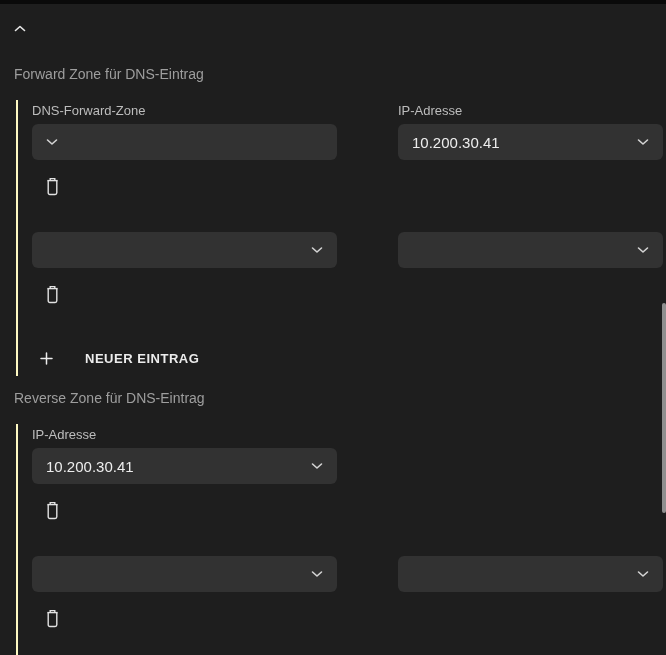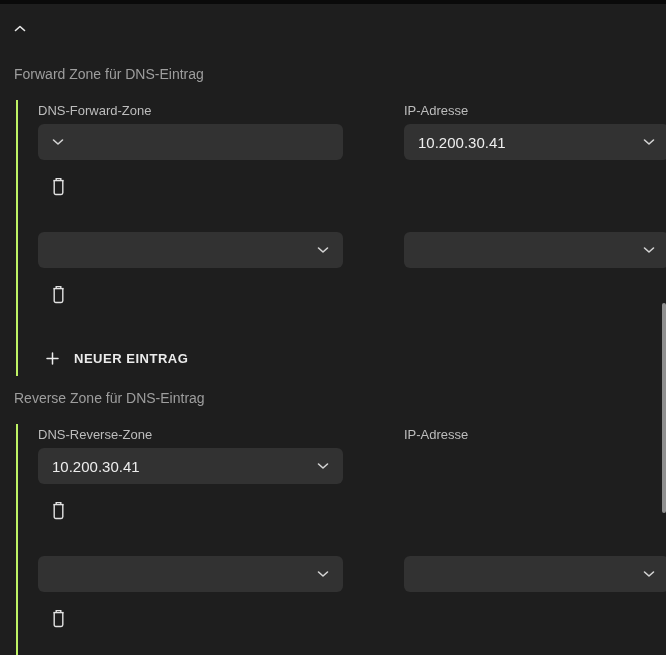--- a/index.html
+++ b/index.html
@@ -31,22 +31,22 @@
   .section-label {
     margin: 8px 0 0 14px;
     line-height: 24px;
     font-size: 14px;
     color: #9e9e9e;
   }
   .section-label--reverse { margin-top: 10px; }
 
   .group {
     margin: 14px 0 0 16px;
-    border-left: 2px solid #bef264;
-    padding-left: 20px;
+    border-left: 2px solid #fef9c3;
+    padding-left: 14px;
   }
   .group--reverse { padding-bottom: 40px; }
 
   .cols {
     display: grid;
     grid-template-columns: 305px 265px;
     column-gap: 61px;
     align-items: center;
   }
   .field-labels { height: 20px; }
@@ -73,21 +73,21 @@
   .trash-btn {
     width: 28px; height: 28px;
     margin-left: 6px;
     background: transparent; border: none; padding: 0;
     display: flex; align-items: center; justify-content: center;
     cursor: pointer;
   }
 
   .new-entry-row { margin-top: 32px; height: 36px; display: flex; align-items: center; }
   .new-entry {
-    display: flex; align-items: center; gap: 15px;
+    display: flex; align-items: center; gap: 32px;
     background: transparent; border: none; padding: 0 0 0 8px;
     color: #ececec;
     font-family: "Liberation Sans", sans-serif;
     font-size: 13px; font-weight: 700;
     letter-spacing: 0.04em;
     cursor: pointer;
     justify-content: flex-end;
   }
 
   .scrollbar-thumb {
@@ -189,21 +189,20 @@
       </span>
       <span>NEUER EINTRAG</span>
     </button>
   </div>
 </div>
 
 <div class="section-label section-label--reverse">Reverse Zone für DNS-Eintrag</div>
 
 <div class="group group--reverse">
   <div class="cols field-labels">
-    <div class="field-label">DNS-Reverse-Zone</div>
     <div class="field-label">IP-Adresse</div>
   </div>
 
   <div class="cols dropdown-row">
     <div class="dropdown">
       <span class="dropdown-value">10.200.30.41</span>
       <span class="icon">
         <svg width="12" height="8" viewBox="0 0 12 8" fill="none">
           <path d="M1.5 2 L6 6 L10.5 2" stroke="#d4d4d4" stroke-width="1.6" stroke-linecap="round" stroke-linejoin="round"></path>
         </svg>

